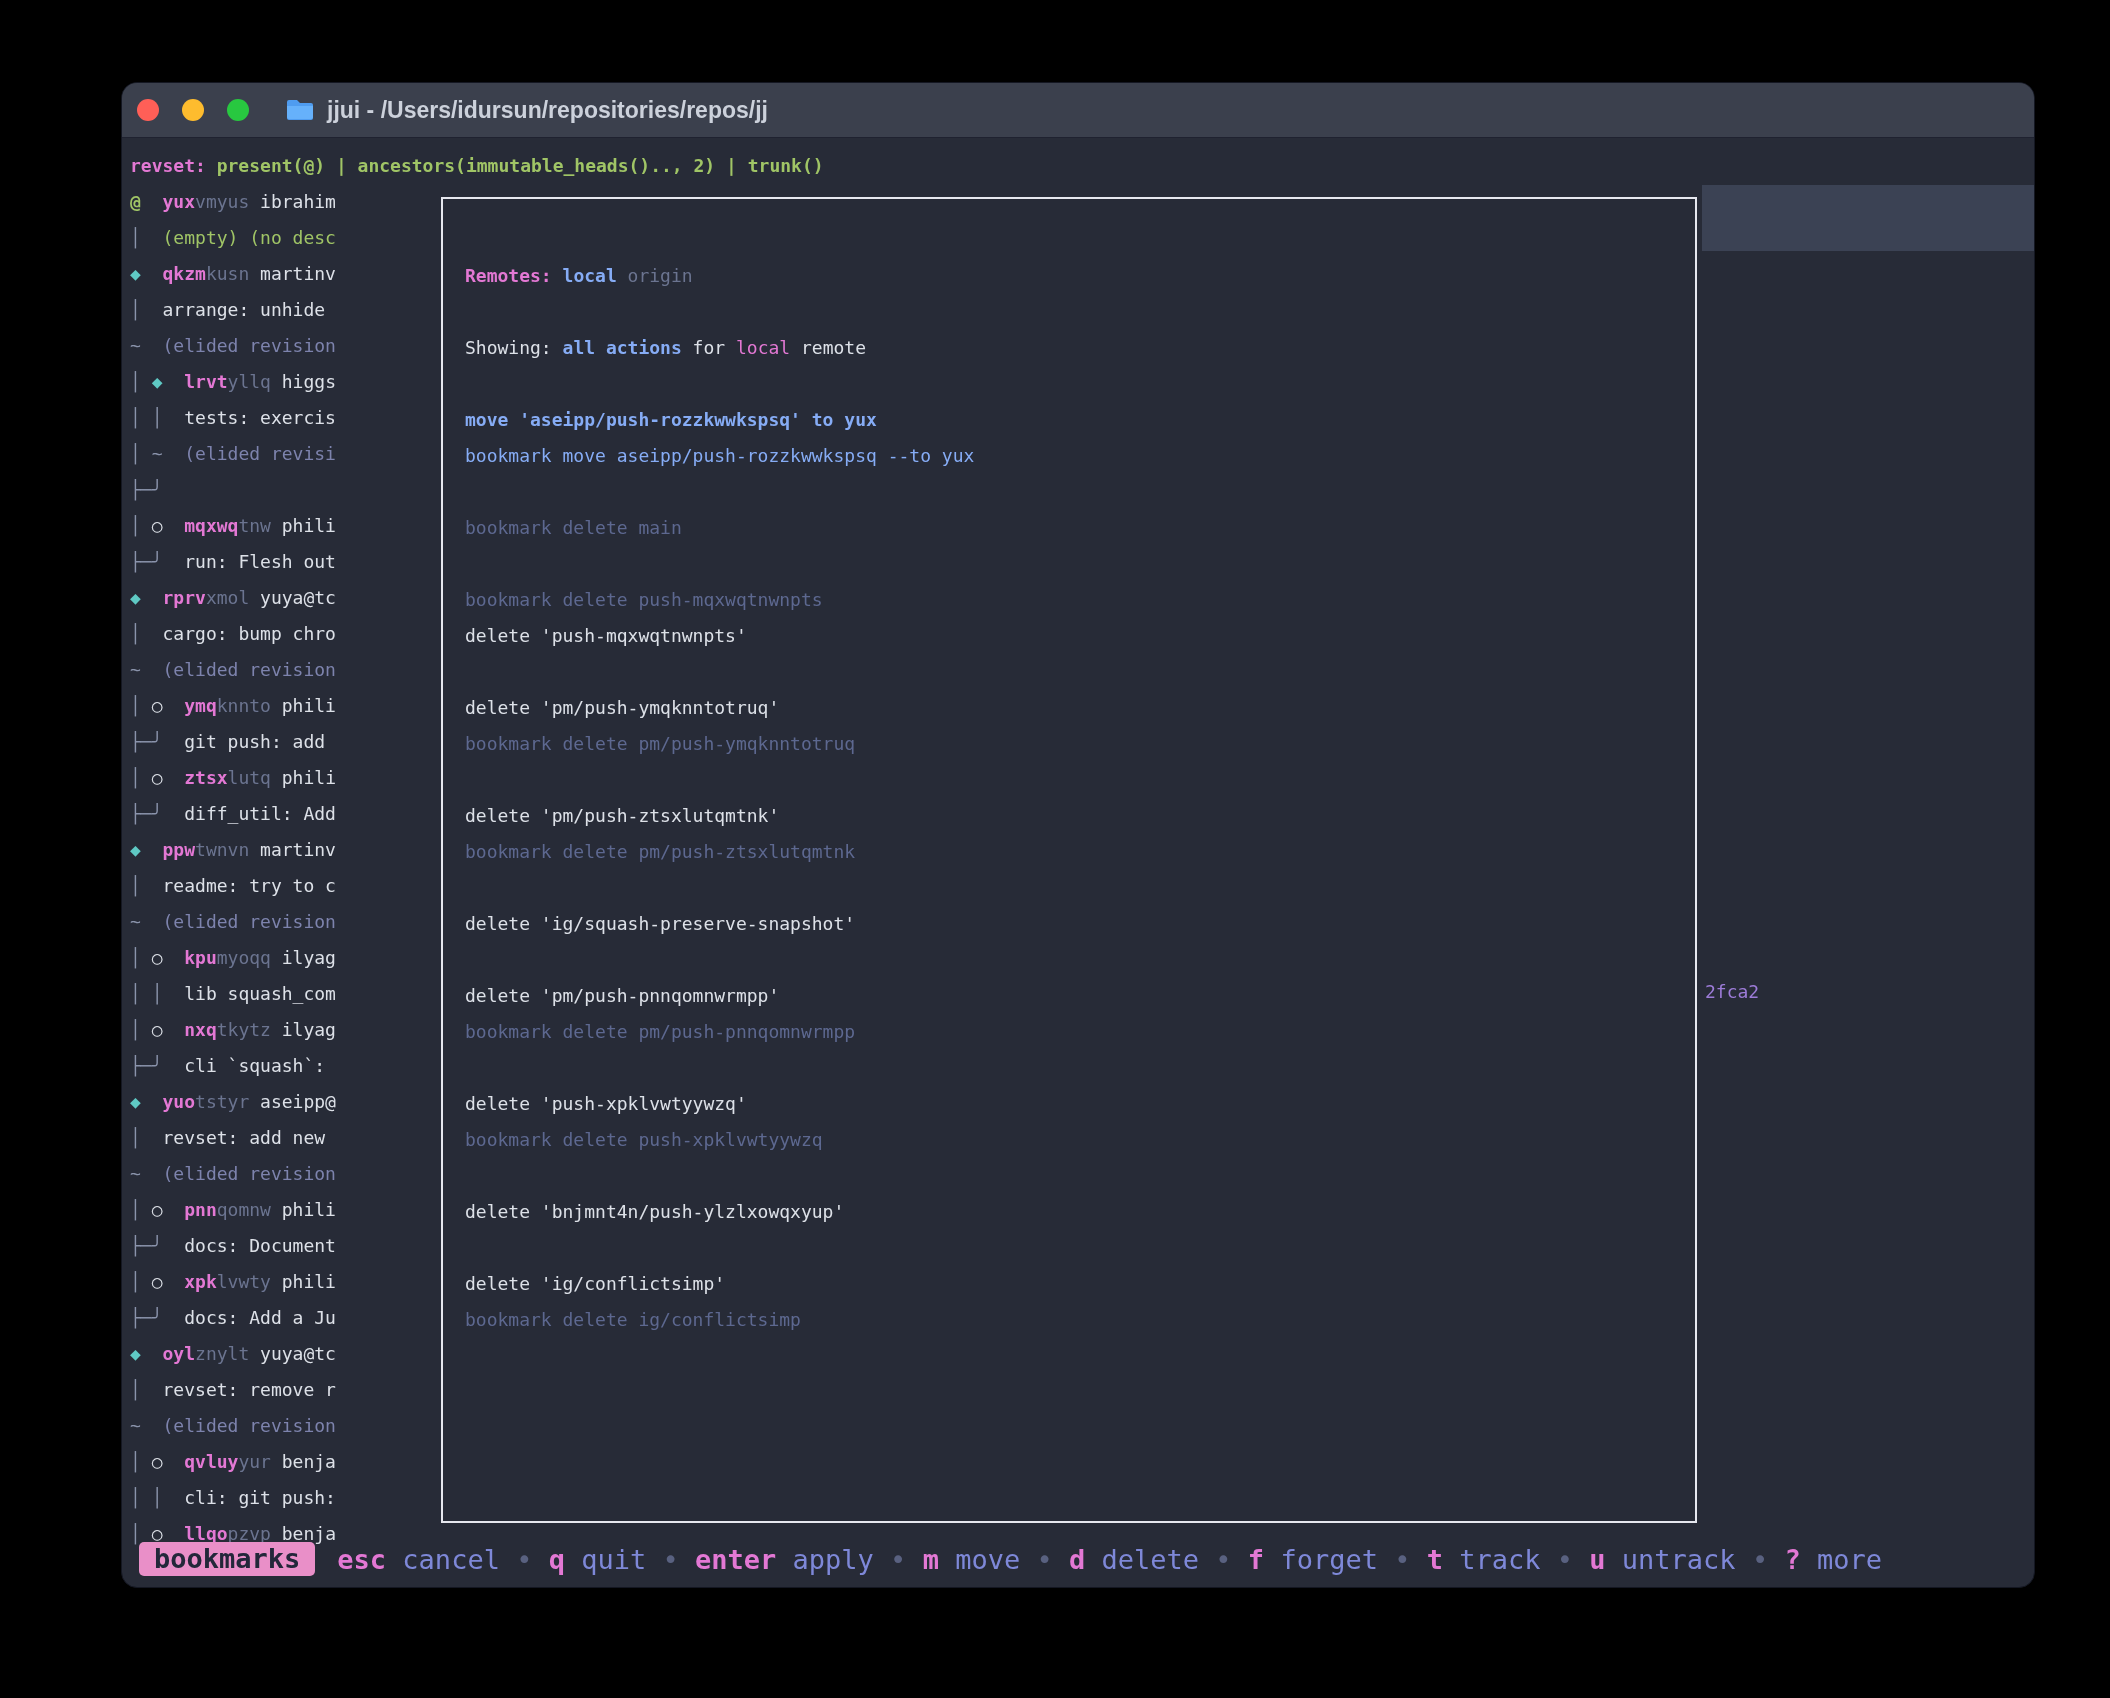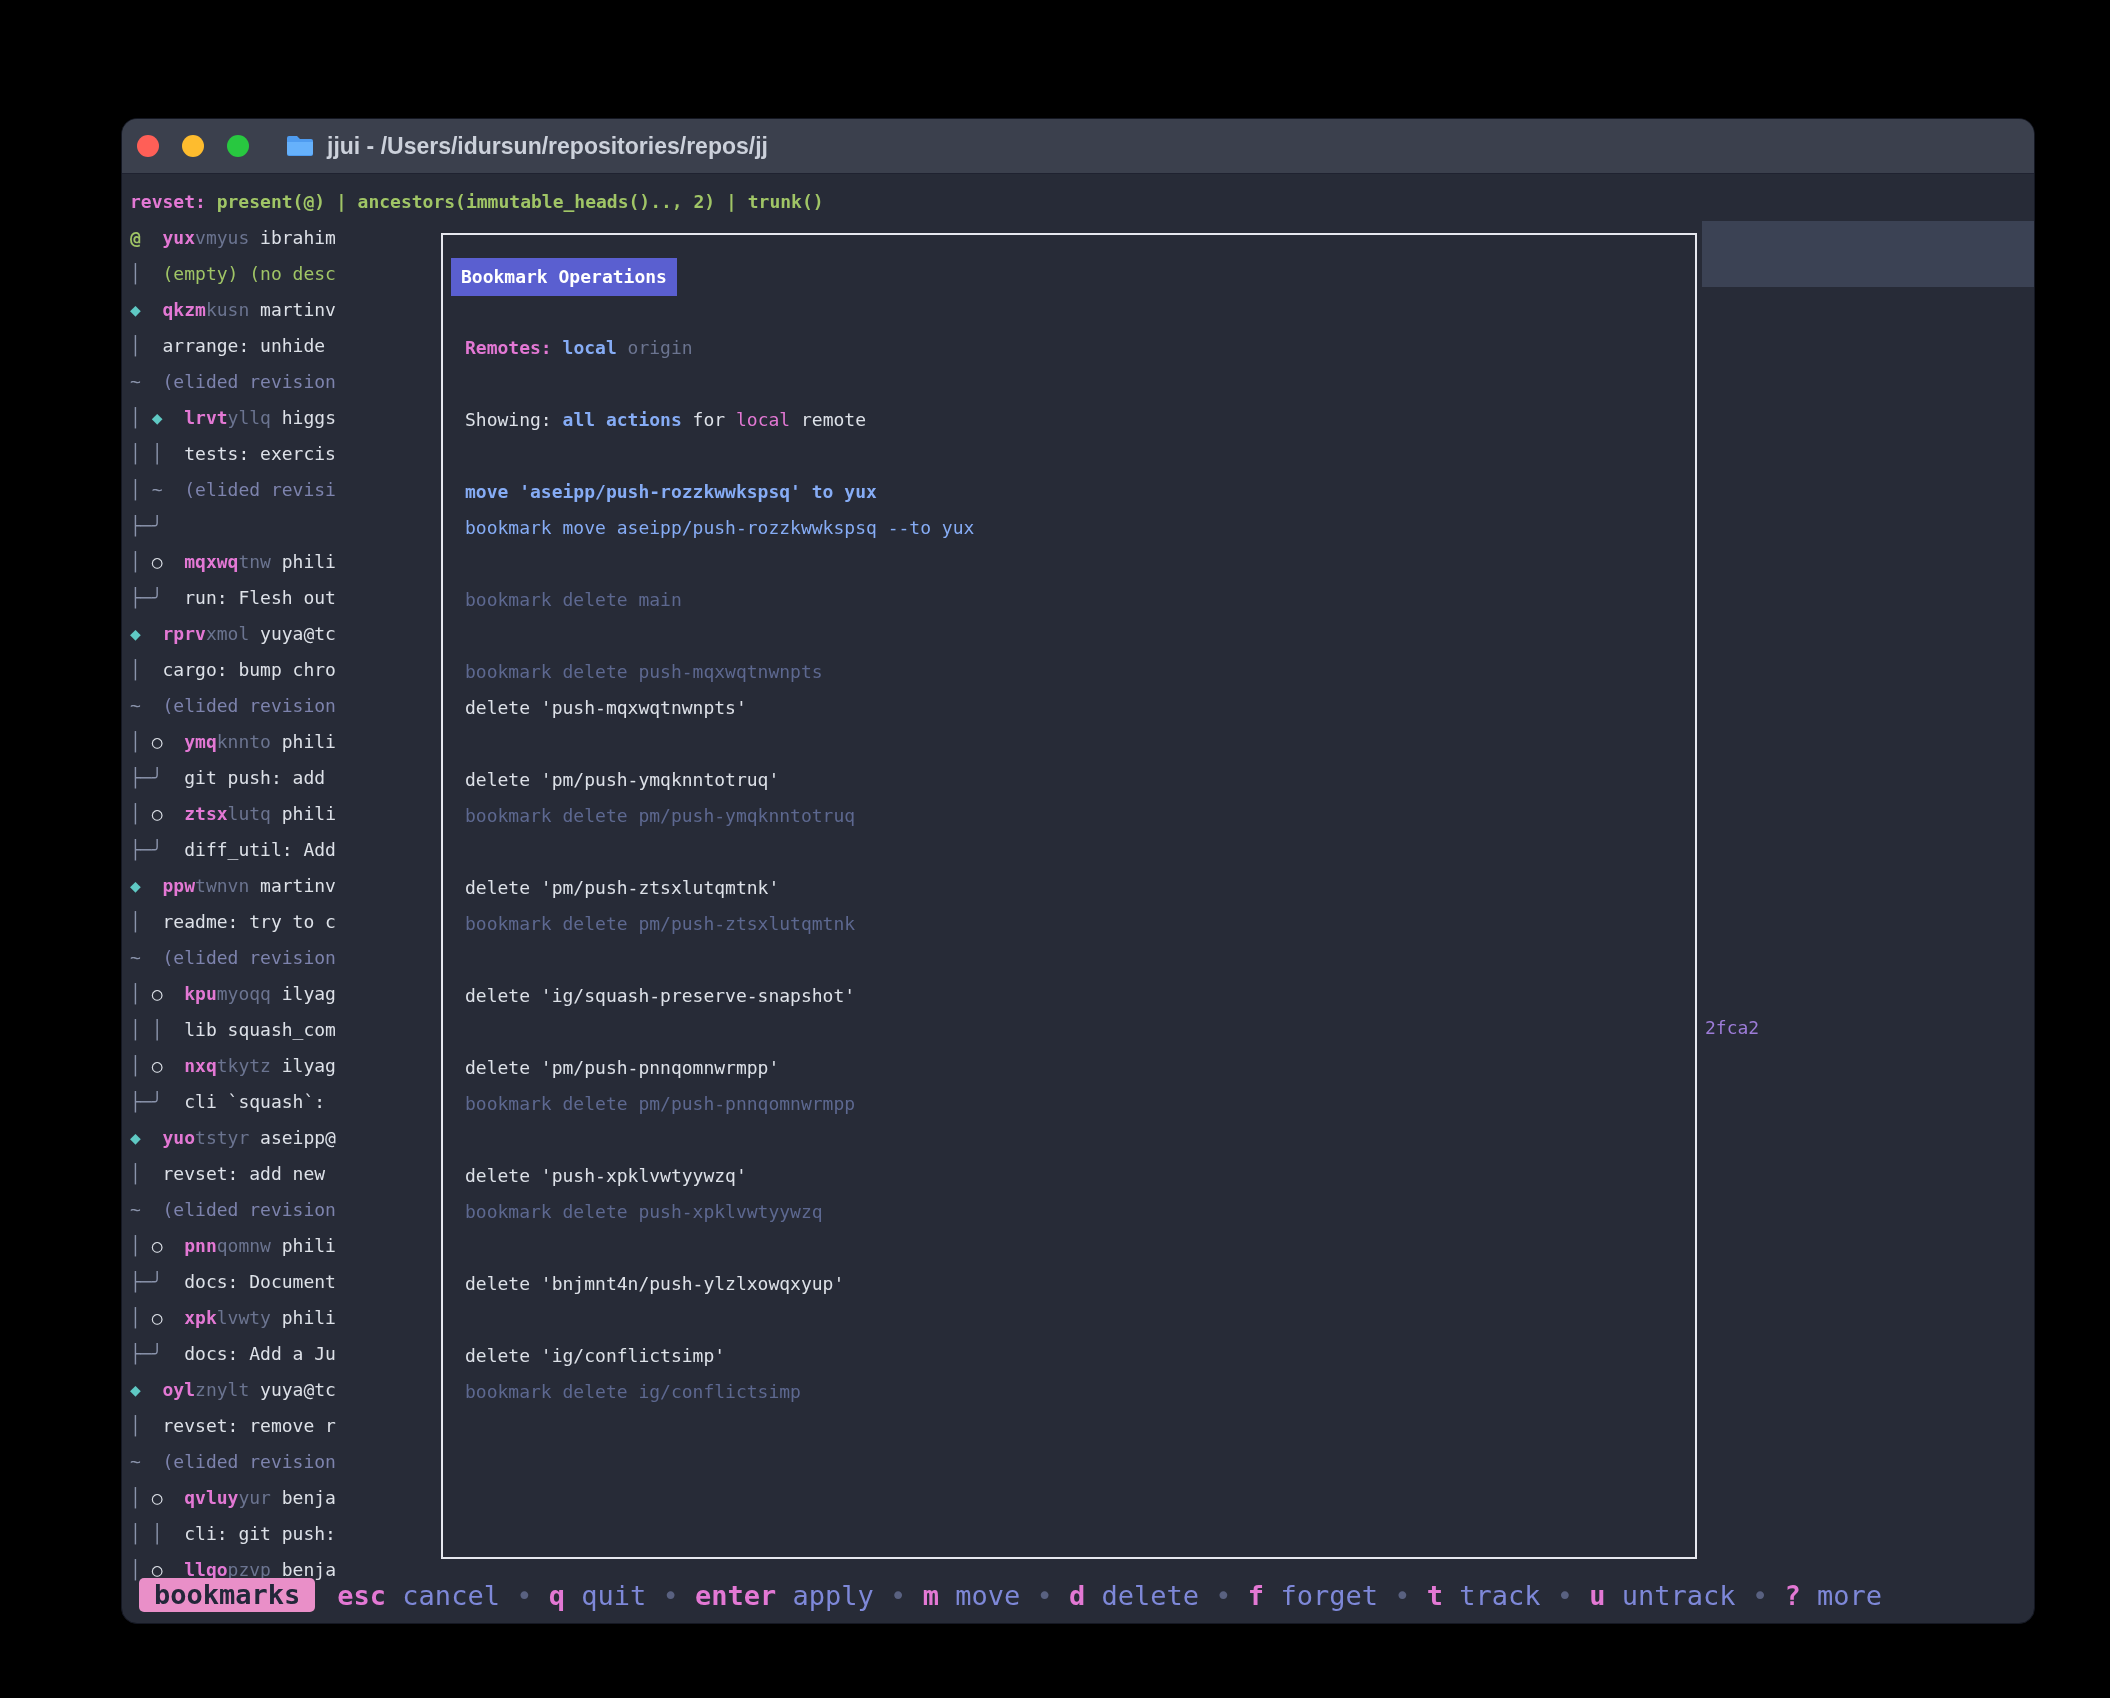--- a/index.html
+++ b/index.html
@@ -6,21 +6,20 @@
   html,body { background:#000; }
   body {
     width:2110px; height:1698px; position:relative; overflow:hidden;
     font-family:"DejaVu Sans Mono", monospace;
   }
   .window {
     position:absolute; left:121px; top:82px; width:1914px; height:1506px;
     background:var(--p-bg); border-radius:16px; overflow:hidden;
     border:1px solid #141722;
     box-shadow:0 34px 90px rgba(0,0,0,0.75);
-    margin-top:36px;
   }
   .titlebar {
     height:55px; background:var(--p-titlebar-bg);
     border-bottom:1px solid #1f2230;
     display:flex; align-items:center; position:relative;
   }
   .traffic { display:flex; gap:23px; margin-left:15px; }
   .light { width:22px; height:22px; border-radius:50%; display:inline-block; }
   .light.red    { background:var(--p-traffic-red); }
   .light.yellow { background:var(--p-traffic-yellow); }
@@ -141,21 +140,20 @@
           <div class="row"><span class="c-gray">│ </span><span class="c-white">○</span><span>  </span><span class="c-magenta bold">qvluy</span><span class="c-dim">yur</span><span> </span><span class="c-white">benja</span></div>
           <div class="row"><span class="c-gray">│ │</span><span>  </span><span class="c-white">cli: git push:</span></div>
           <div class="row"><span class="c-gray">│ </span><span class="c-white">○</span><span>  </span><span class="c-magenta bold">llqo</span><span class="c-dim">pzvp</span><span> </span><span class="c-white">benja</span></div>
         </div>
     </div>
 
     <div class="hl"></div>
     <span class="frag c-purple">2fca2</span>
 
     <div class="modal">
-      <div class="line titleline"><span class="modal-title">Bookmark Operations</span></div>
       <div class="line"></div>
       <div class="line"><span class="c-magenta bold">Remotes:</span><span> <span class="c-blue bold">local</span> <span class="c-dim">origin</span></span></div>
       <div class="line"></div>
       <div class="line"><span class="c-white">Showing: </span><span class="c-blue bold">all actions</span><span class="c-white"> for </span><span class="c-magenta">local</span><span class="c-white"> remote</span></div>
       <div class="line"></div>
       <div>
           <div class="line c-blue bold">move 'aseipp/push-rozzkwwkspsq' to yux</div>
           <div class="line c-blue">bookmark move aseipp/push-rozzkwwkspsq --to yux</div>
           <div class="line"></div>
           <div class="line c-bluedim">bookmark delete main</div>

